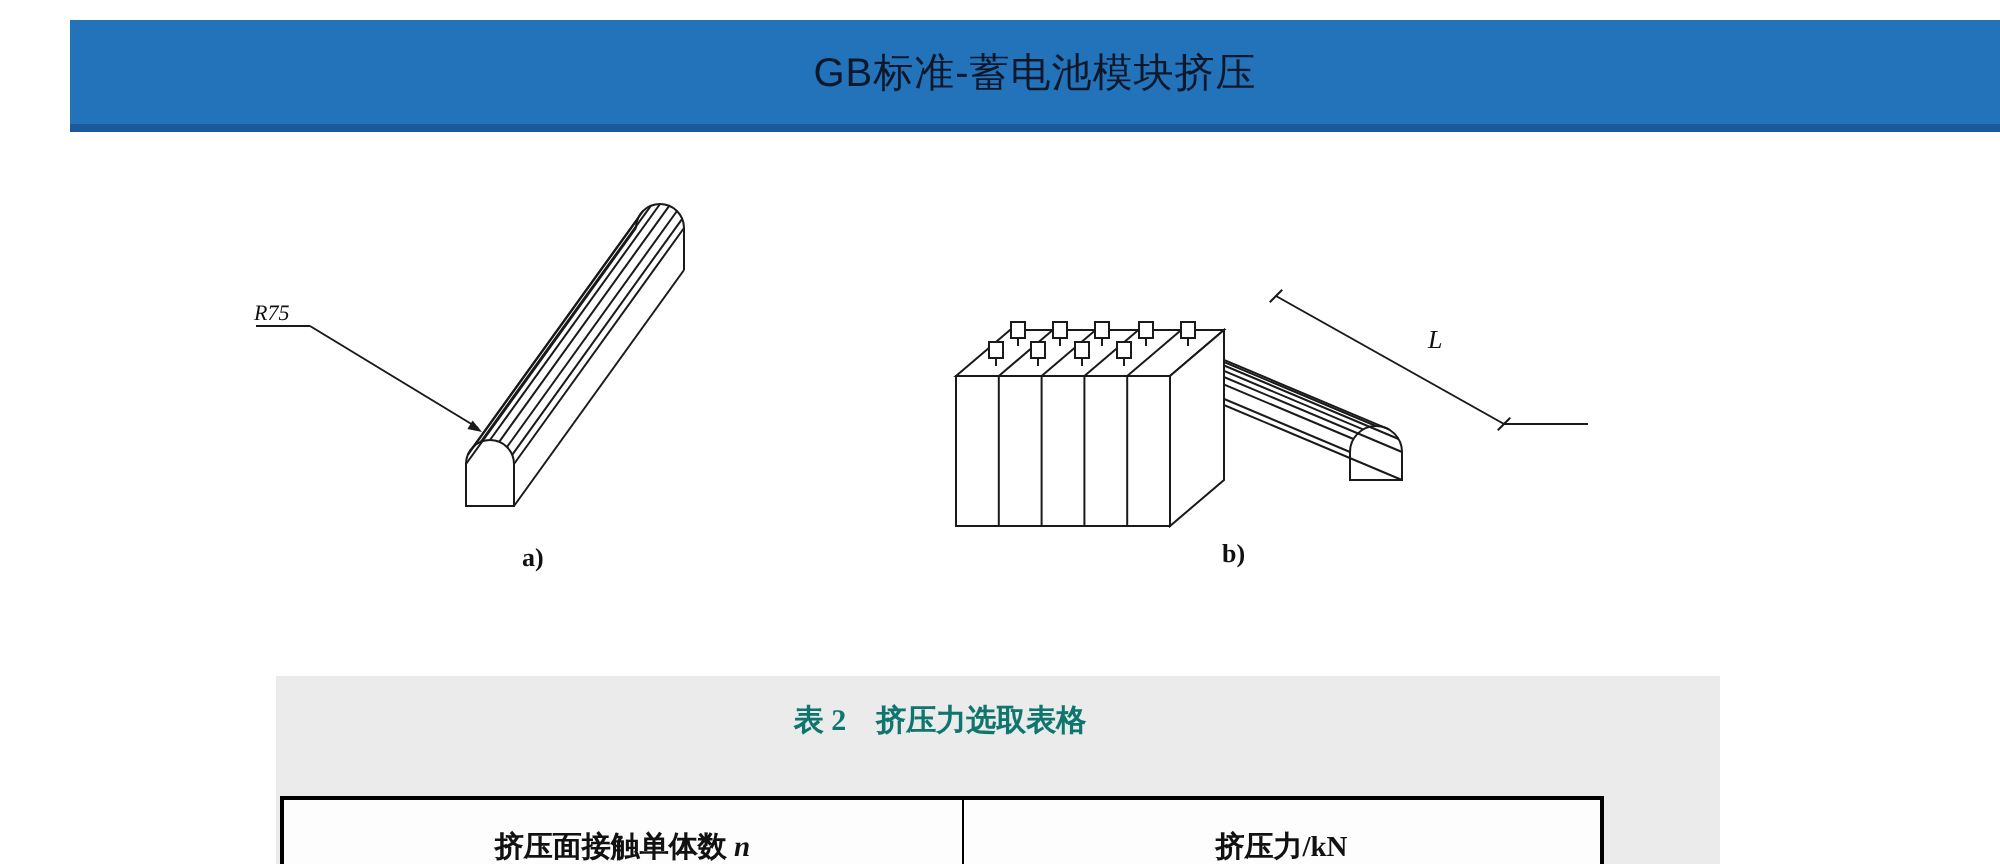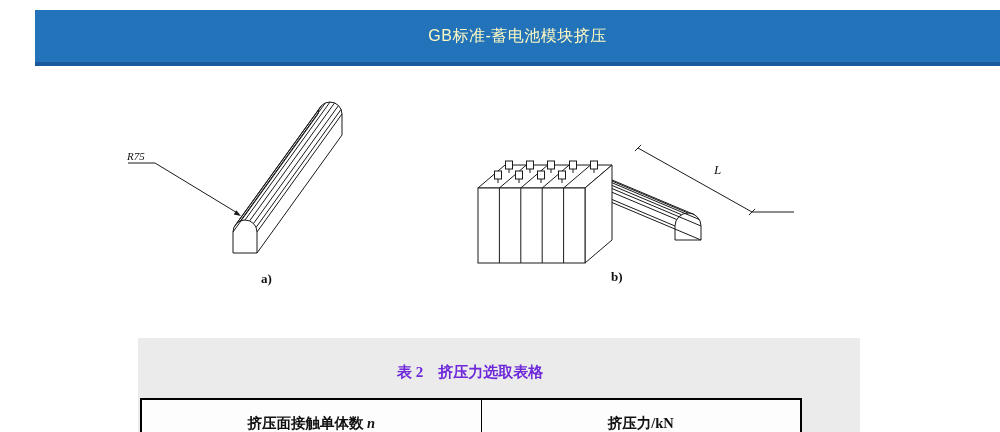--- a/index.html
+++ b/index.html
@@ -1,26 +1,26 @@
 <!DOCTYPE html>
 <html><head>
 <meta charset="utf-8">
 <style>
   html,body{margin:0;padding:0;background:#fff;}
   .page{position:relative;width:1000px;height:432px;background:#ffffff;overflow:hidden;
         font-family:"Liberation Sans",sans-serif;}
   .titlebar{position:absolute;left:35px;top:10px;width:965px;height:52px;
             background:#2273b9;border-bottom:4px solid #19599c;
             display:flex;align-items:center;justify-content:center;box-sizing:content-box;}
-  .titlebar .title-text{color:#fef9c3;font-size:16px;letter-spacing:0.5px;}
+  .titlebar .title-text{color:#0f172a;font-size:20px;letter-spacing:0.5px;}
   .figure-svg{position:absolute;left:0;top:66px;}
   .scan-band{position:absolute;left:138px;top:338px;width:722px;height:94px;background:#ebebeb;}
   .table-caption{position:absolute;left:140px;top:351px;width:660px;text-align:center;
                  font-family:"Liberation Serif","DejaVu Serif",serif;font-weight:bold;
-                 font-size:15px;color:#6d28d9;margin-top:12px;}
+                 font-size:15px;color:#0f766e;}
   .data-table{position:absolute;left:140px;top:398px;width:660px;border-collapse:collapse;
               border:2px solid #000;background:#fdfdfd;table-layout:fixed;}
   .data-table th{border:1.6px solid #000;height:44px;text-align:center;vertical-align:middle;
                  font-family:"Liberation Serif","DejaVu Serif",serif;font-size:14.5px;
                  font-weight:bold;color:#111;}
   .data-table em{font-style:italic;font-family:"Liberation Serif","DejaVu Serif",serif;}
   svg text{fill:#111;font-family:"Liberation Serif","DejaVu Serif",serif;}
   .fig-label{font-weight:bold;font-size:13px;}
   .dim-label{font-style:italic;font-size:13px;}
   .r-label{font-style:italic;font-size:11px;}

